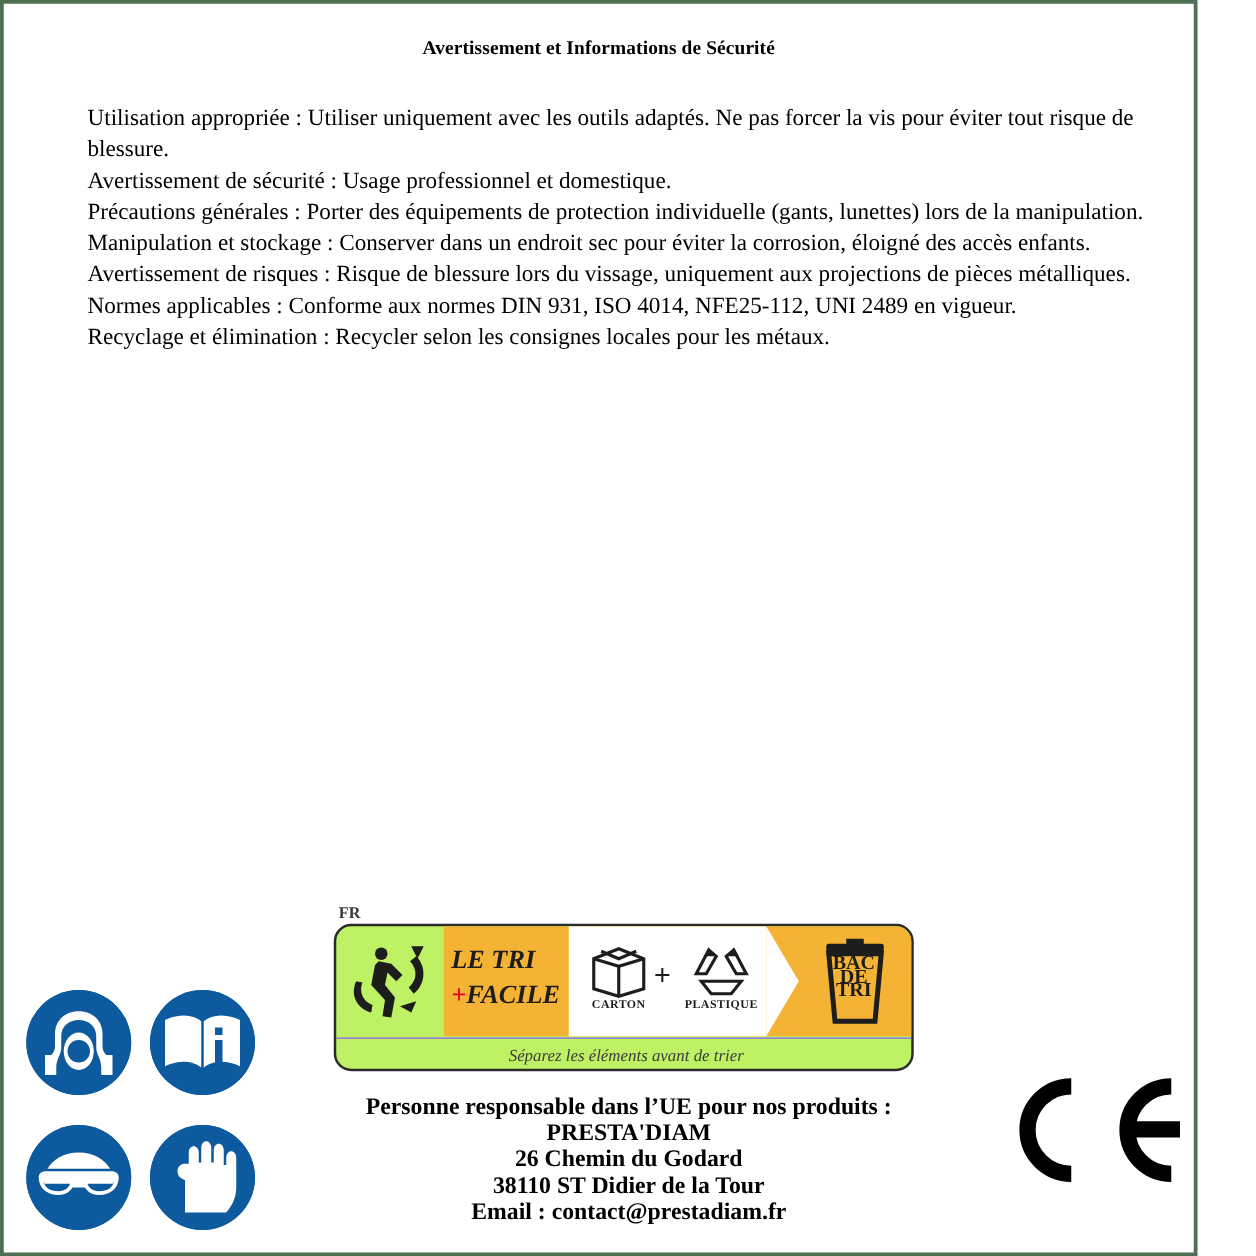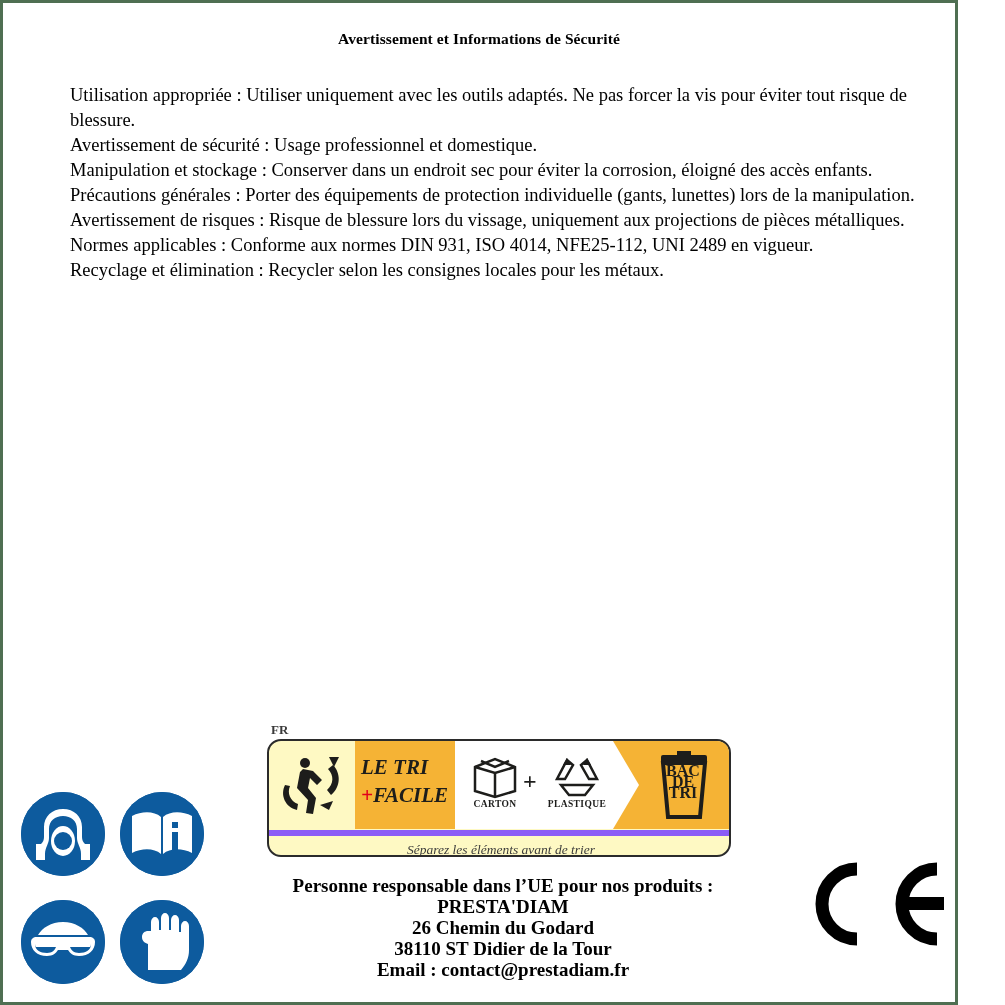--- a/index.html
+++ b/index.html
@@ -78,21 +78,21 @@
     color: #3a3a3a;
   }
   #triman-box {
     position: absolute;
     left: 0;
     top: 17px;
     width: 464px;
     height: 118px;
     border: 2px solid #2b2b2b;
     border-radius: 14px;
-    background: #fef9c3;
+    background: #bef264;
     box-sizing: border-box;
     overflow: hidden;
   }
   #triman-yellow {
     position: absolute;
     left: 86px;
     top: 0px;
     width: 378px;
     height: 88px;
     background: #f5b335;
@@ -179,21 +179,21 @@
     position: absolute;
     left: 0;
     top: 89px;
     width: 464px;
     height: 27px;
     text-align: center;
     font-size: 13.5px;
     font-style: italic;
     color: #3c3c3b;
     line-height: 27px;
-    border-top: 6px solid #8b5cf6;
+    border-top: 1px solid #8b5cf6;
     box-sizing: border-box;
   }
 
   
   #responsible {
     position: absolute;
     left: 200px;
     top: 872px;
     width: 600px;
     text-align: center;
@@ -206,22 +206,22 @@
 </head>
 <body>
 
 <div id="page">
 
   <div id="title">Avertissement et Informations de Sécurité</div>
 
   <div id="body-text">
     <p>Utilisation appropriée : Utiliser uniquement avec les outils adaptés. Ne pas forcer la vis pour éviter tout risque de blessure.</p>
     <p>Avertissement de sécurité : Usage professionnel et domestique.</p>
+    <p>Précautions générales : Porter des équipements de protection individuelle (gants, lunettes) lors de la manipulation.</p>
     <p>Manipulation et stockage : Conserver dans un endroit sec pour éviter la corrosion, éloigné des accès enfants.</p>
-    <p>Précautions générales : Porter des équipements de protection individuelle (gants, lunettes) lors de la manipulation.</p>
     <p>Avertissement de risques : Risque de blessure lors du vissage, uniquement aux projections de pièces métalliques.</p>
     <p>Normes applicables : Conforme aux normes DIN 931, ISO 4014, NFE25-112, UNI 2489 en vigueur.</p>
     <p>Recyclage et élimination : Recycler selon les consignes locales pour les métaux.</p>
   </div>
 
   <div class="picto" id="picto-ear">
     <svg viewBox="0 0 84 84" xmlns="http://www.w3.org/2000/svg">
       <circle cx="42" cy="42" r="42" fill="#0d5b9e"></circle>
       <path d="M42 17c-11 0-19 7.5-19 18v10c0 3-1 5-3 7h-5v16h9v-6c0-7 4-10 4-16v-9c0-8 6-13 14-13s14 5 14 13v9c0 6 4 9 4 16v6h9V52h-5c-2-2-3-4-3-7V35c0-10.5-8-18-19-18z" fill="#ffffff"></path>
       <ellipse cx="42" cy="49" rx="12" ry="15" fill="#ffffff"></ellipse>

